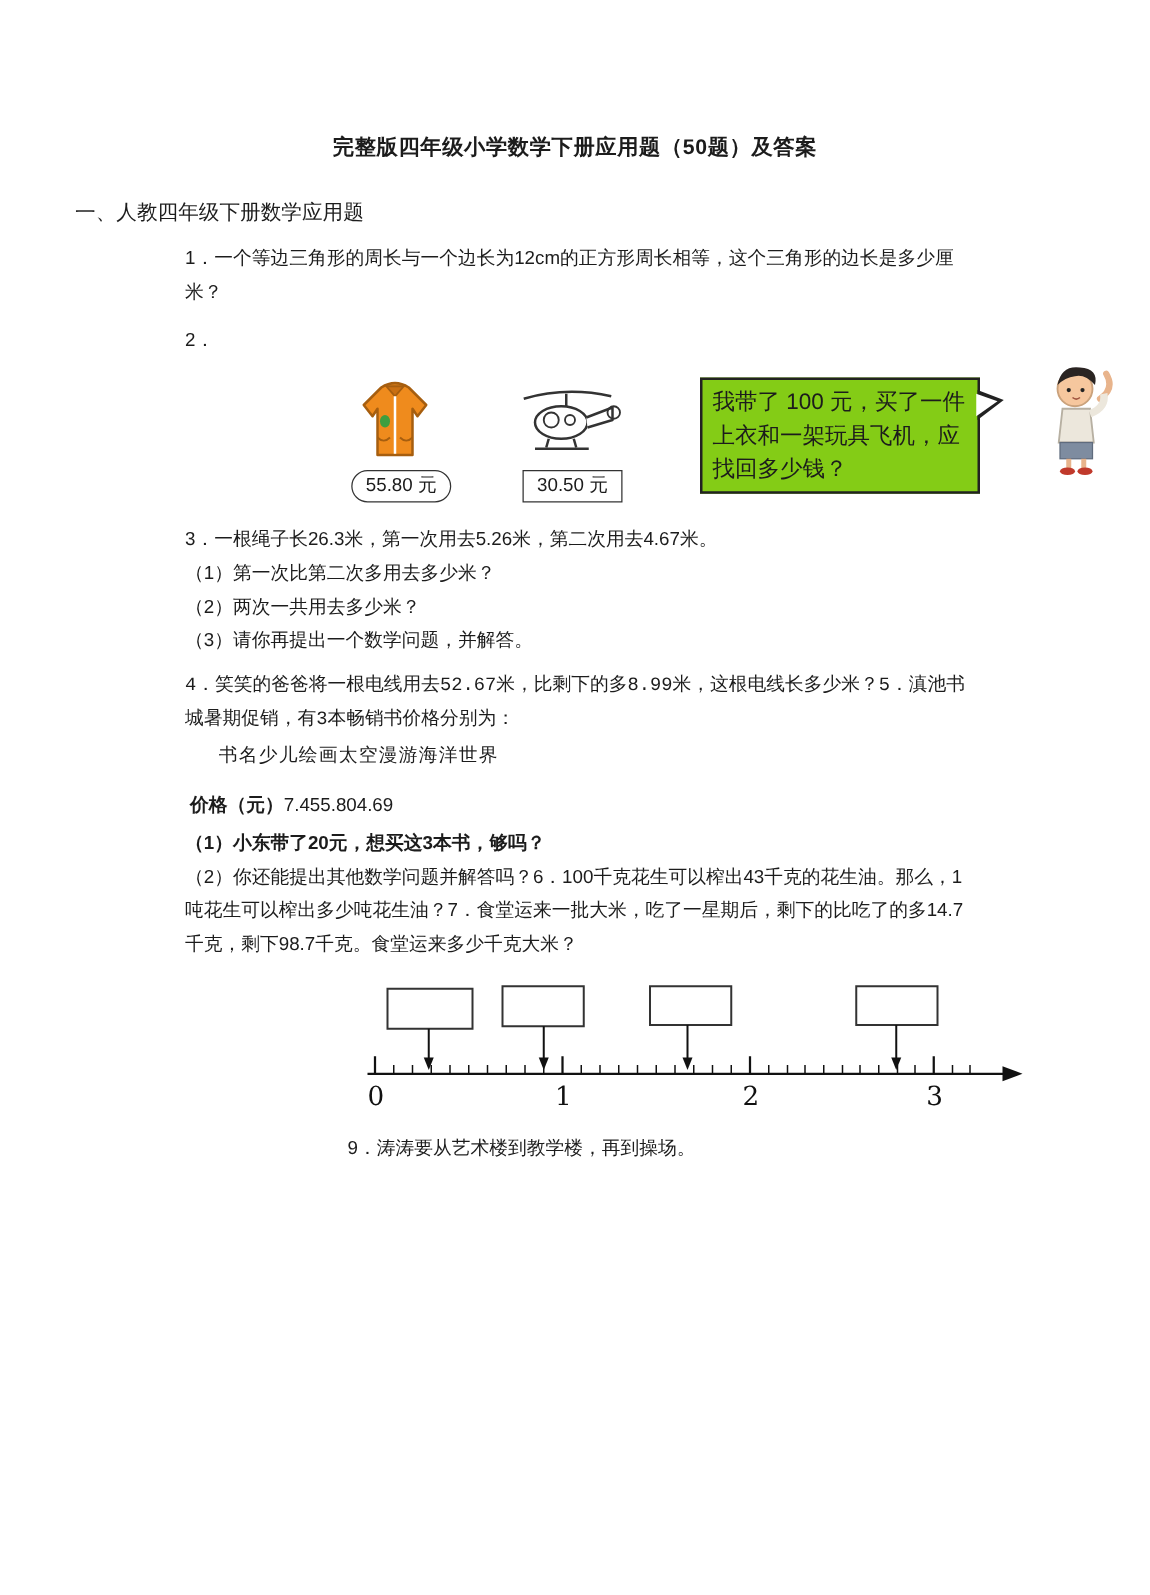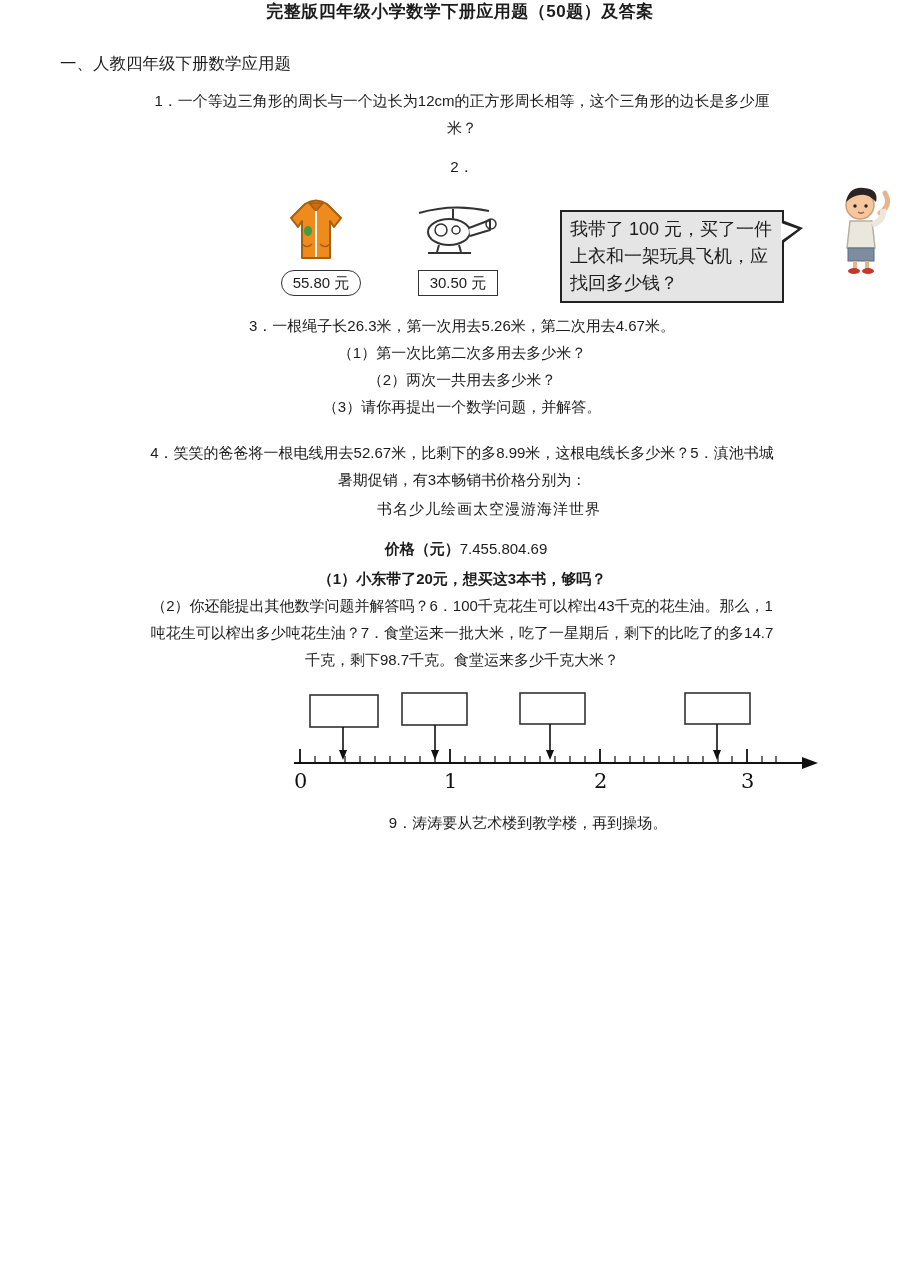--- a/index.html
+++ b/index.html
@@ -3,44 +3,44 @@
 <meta charset="utf-8">
 <style>
   * { margin:0; padding:0; box-sizing:border-box; }
   html,body { background:#ffffff; }
   .page {
     position:relative;
     width:920px; height:1276px;
     background:#ffffff;
     font-family:"Liberation Sans", sans-serif;
     color:#1c1c1c;
+    padding-top:106px;
     overflow:hidden;
   }
   .doc-title {
     text-align:center;
     font-size:17px;
     font-weight:600;
     letter-spacing:0.5px;
   }
   .section-heading {
     margin:30px 0 0 60px;
     font-size:16.5px;
     font-weight:400;
   }
   .para {
     margin-left:148px;
     width:628px;
     font-size:15px;
     line-height:27px;
-    text-align:center;
   }
   .q1 { margin-top:12px; }
   .q2-label { margin-top:12px; }
   .q3 { margin-top:6px; }
-  .q45 { margin-top:19px; }
+  .q45 { margin-top:9px;font-family:Liberation Mono, monospace; }
   .books-row { margin-top:2px; margin-left:175px; letter-spacing:1px; }
   .price-row { margin-top:13px; margin-left:152px; }
   .price-label { font-weight:700; }
   .sub1 { margin-top:3px;font-weight:bold; }
 
   
   .figure2 { position:relative; height:126px; width:920px; }
   .jacket-svg { position:absolute; left:283px; top:14px; width:66px; height:72px; }
   .heli-svg   { position:absolute; left:413px; top:20px; width:84px; height:64px; }
   .price-box {
@@ -48,24 +48,24 @@
     width:80px; height:26px;
     border:1.6px solid #333;
     background:#fff;
     text-align:center;
     font-size:15px; line-height:23px;
     font-weight:500;
   }
   .price-box.jacket { left:281px;border-radius:13px; }
   .price-box.heli   { left:418px; }
   .bubble {
-    position:absolute; left:560px; top:30px;
+    position:absolute; left:560px; top:16px;
     width:224px;
     border:2px solid #222;
-    background:#e5e5e5;
+    background:#84cc16;
     padding:4px 8px;
     font-size:18px; line-height:27px;
     font-weight:500;
   }
   .bubble-tail-border {
     position:absolute; right:-21px; top:8px;
     width:0; height:0;
     border-top:8px solid transparent;
     border-bottom:16px solid transparent;
     border-left:21px solid #222;

